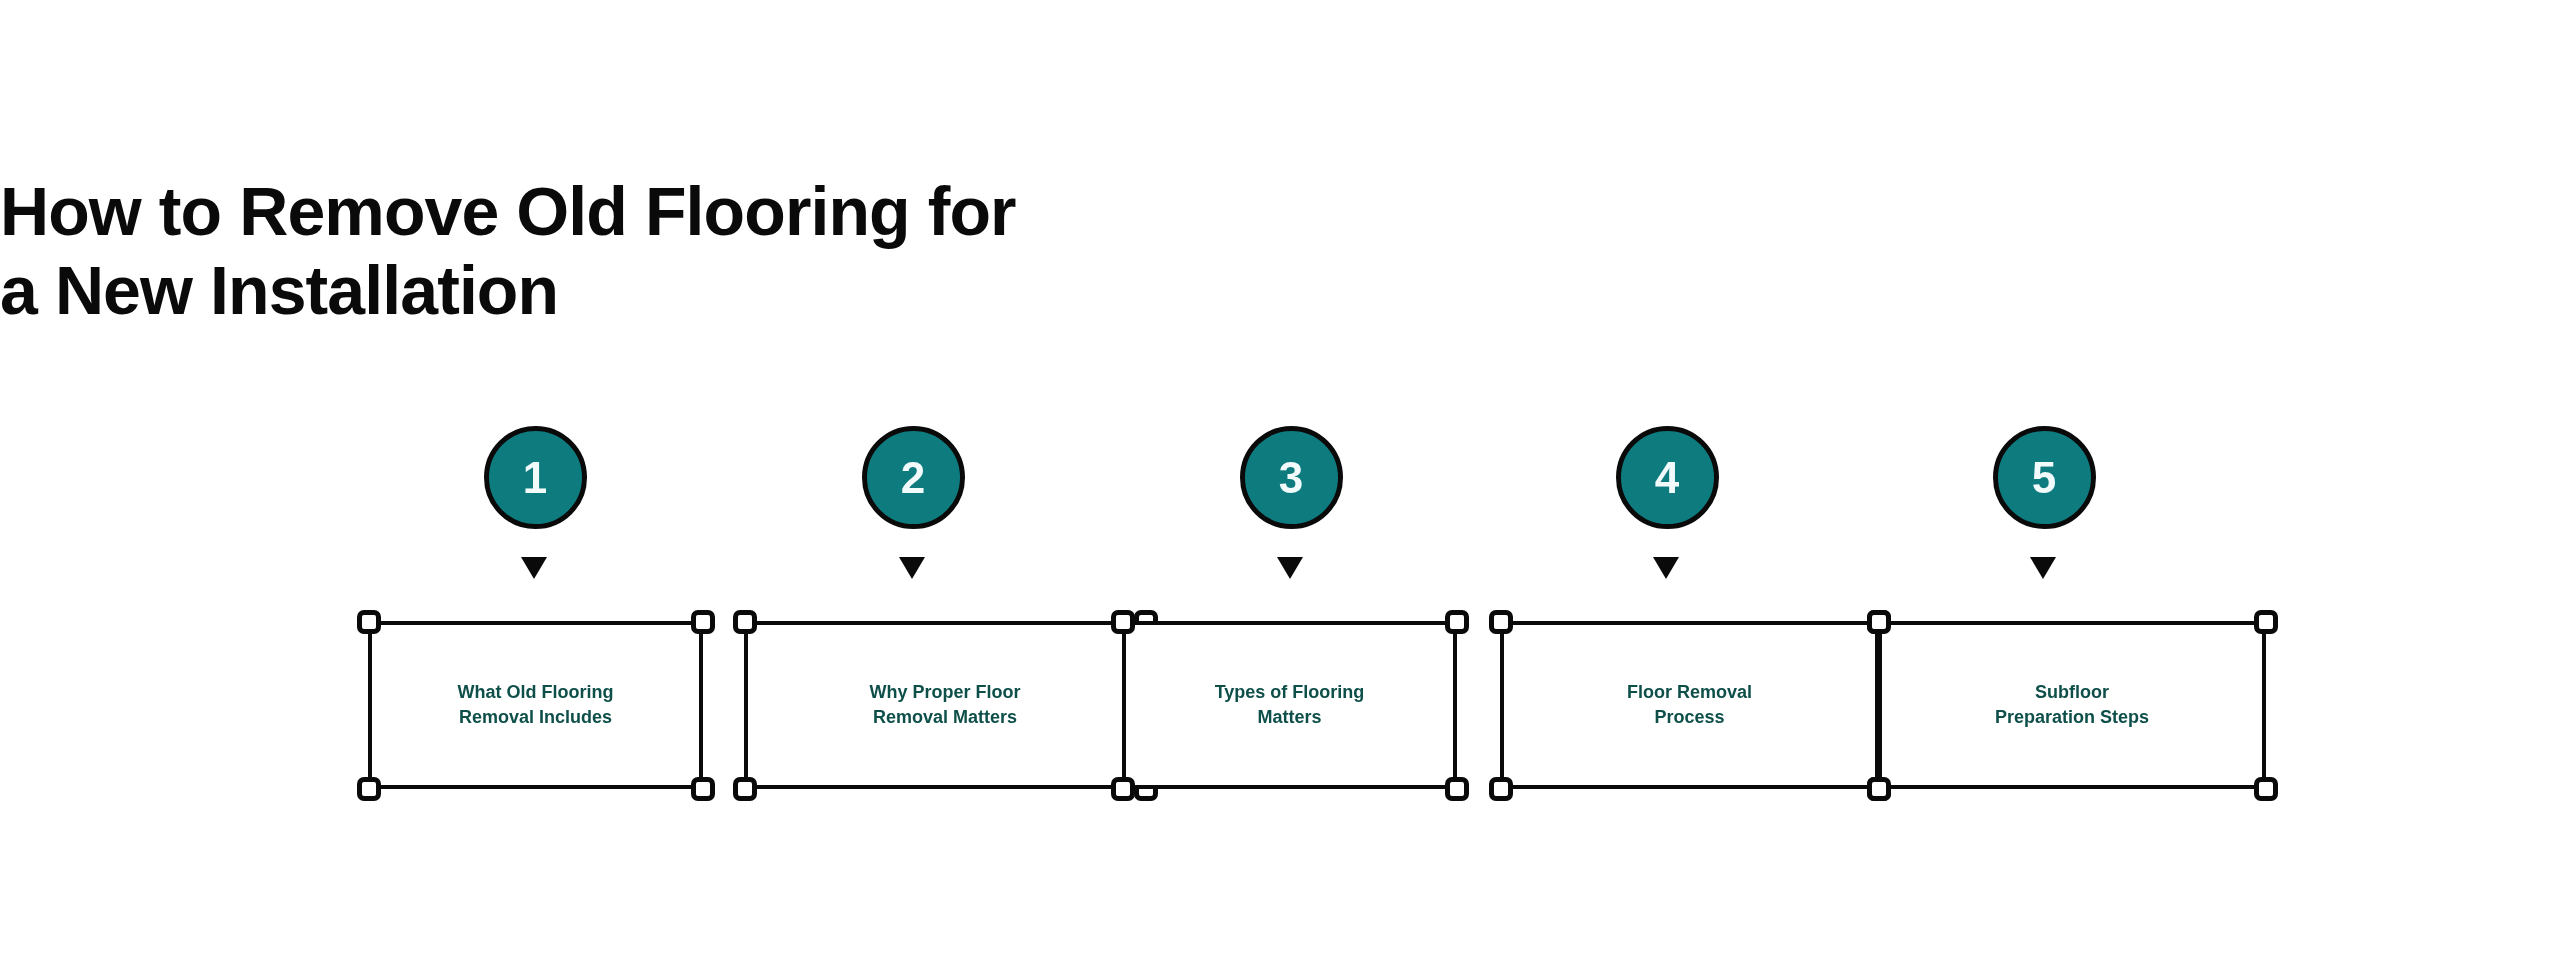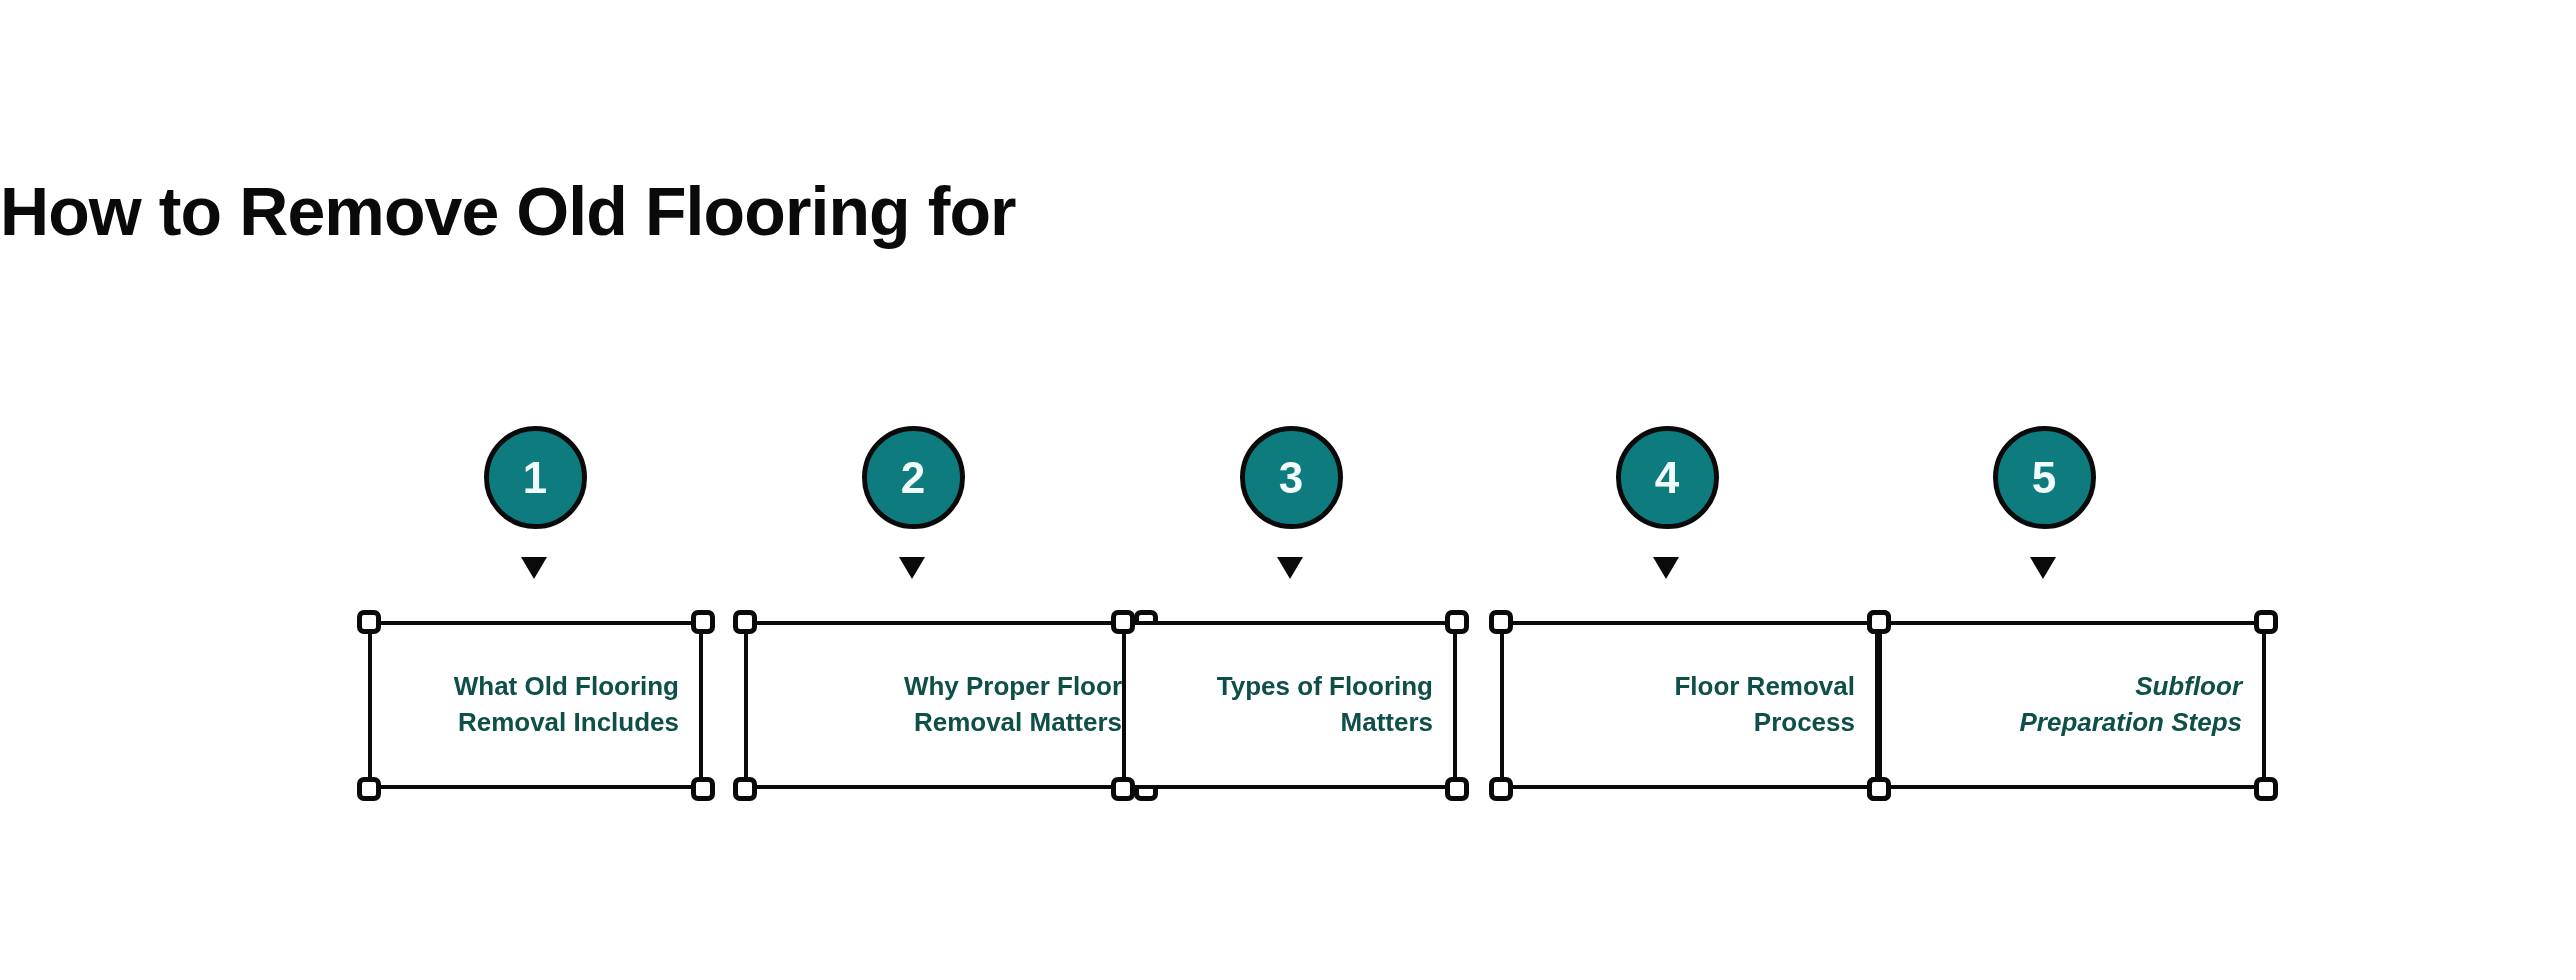--- a/index.html
+++ b/index.html
@@ -106,22 +106,22 @@
     border: 4px solid #0a0a0a;
     background: #ffffff;
     box-sizing: border-box;
   }
   .box-label {
     position: absolute;
     left: 0;
     right: 0;
     top: 50%;
     transform: translateY(-50%);
-    text-align: right;
-    font-size: 26px;
+    text-align: center;
+    font-size: 18px;
     font-weight: 700;
     line-height: 1.38;
     color: #0e4f49;
     padding: 0 20px;
     box-sizing: border-box;
     white-space: pre-line;
   }
   .handle {
     position: absolute;
     width: 24px;
@@ -136,20 +136,21 @@
   .handle.bl { left: -15.5px; bottom: -15.5px; }
   .handle.br { right: -15.5px; bottom: -15.5px; }
 </style>
 </head>
 <body>
 
 <div id="canvas">
 
   <div id="title-block">
     <span class="title-line">How to Remove Old Flooring for</span>
+    <span class="title-line">a New Installation</span>
   </div>
 
   <div id="steps-row">
 
     <div class="step" style="left:346px;">
       <div class="marker">
         <div class="circle">
           <span class="circle-num">1</span>
         </div>
         <div class="pointer"></div>
@@ -221,21 +222,21 @@
 
     <div class="box" style="left:1500px;width:379px;">
       <span class="handle tl"></span>
       <span class="handle tr"></span>
       <span class="handle bl"></span>
       <span class="handle br"></span>
       <span class="box-label">Floor Removal
 Process</span>
     </div>
 
-    <div class="box" style="left:1878px;width:388px;font-style:italic;">
+    <div class="box" style="left:1878px;width:388px;">
       <span class="handle tl"></span>
       <span class="handle tr"></span>
       <span class="handle bl"></span>
       <span class="handle br"></span>
       <span class="box-label">Subfloor
 Preparation Steps</span>
     </div>
 
   </div>
 </div>

